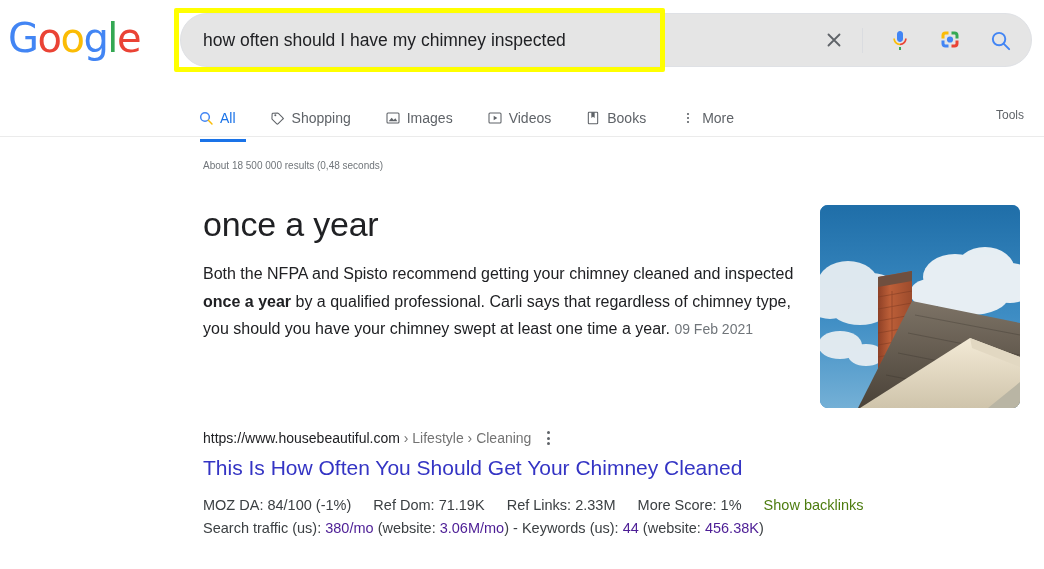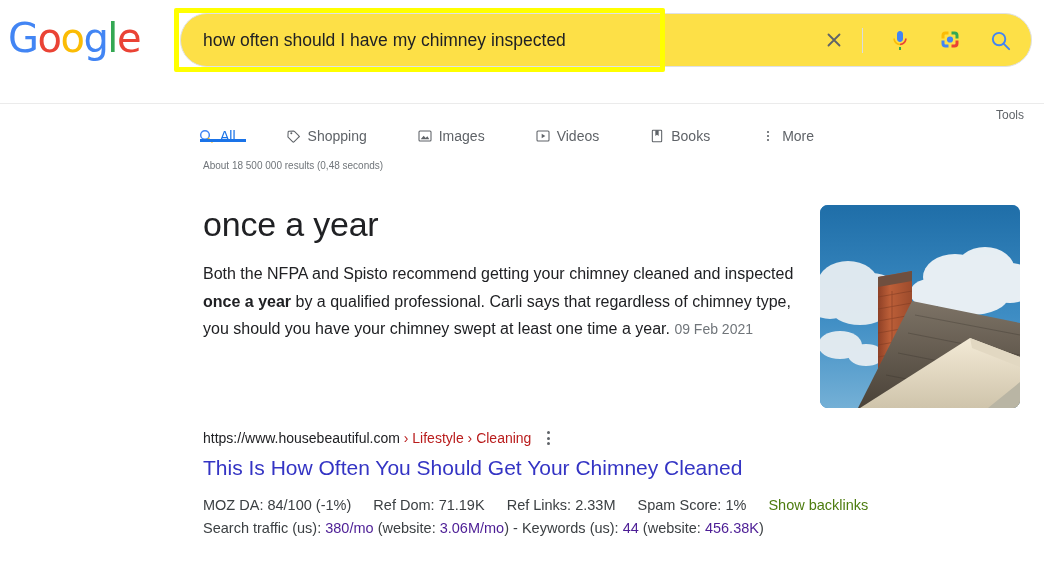--- a/index.html
+++ b/index.html
@@ -14,21 +14,21 @@
     font-family: "Liberation Sans", sans-serif;
     overflow: hidden;
     -webkit-font-smoothing: antialiased;
   }
 
   
   #header {
     position: absolute;
     left: 0; top: 0;
     width: 1044px;
-    height: 104px;
+    height: 137px;
     background: #fff;
     border-bottom: 1px solid #ebebeb;
     box-sizing: border-box;
   }
 
   
   #logo {
     position: absolute;
     left: 8px;
     top: 18px;
@@ -46,21 +46,21 @@
 
   
   #searchbox {
     position: absolute;
     left: 180px;
     top: 13px;
     width: 852px;
     height: 54px;
     border: 1px solid #dfe1e5;
     border-radius: 27px;
-    background: #fde047;
+    background: #e5e5e5;
     box-sizing: border-box;
   }
   #search-input {
     position: absolute;
     left: 22px;
     top: 0;
     width: 620px;
     height: 52px;
     border: none;
     outline: none;
@@ -96,24 +96,24 @@
   #clear-icon  { right: 182px; width: 30px; }
   #divider     { position: absolute; right: 168px; top: 14px; width: 1px; height: 25px; background: #dadce0; }
   #mic-icon    { right: 116px; width: 30px; }
   #lens-icon   { right: 66px;  width: 30px; }
   #search-icon { right: 16px;  width: 30px; }
 
   
   #tabs {
     position: absolute;
     left: 198px;
-    top: 120px;
+    top: 102px;
     display: flex;
     align-items: center;
-    gap: 16px;
+    gap: 0px;
   }
   .tab {
     display: flex;
     align-items: center;
     gap: 6px;
     font-size: 14px;
     color: #5f6368;
     padding: 0 16px 0 0;
     margin-right: 18px;
     height: 32px;
@@ -195,21 +195,21 @@
     width: 700px;
   }
   #result-url-row {
     display: flex;
     align-items: center;
     gap: 10px;
     font-size: 14px;
     line-height: 20px;
   }
   #result-domain { color: #202124; }
-  #result-path { color: #b91c1c; }
+  #result-path { color: #737373; }
   #kebab-icon {
     display: inline-flex;
     flex-direction: column;
     gap: 2.5px;
     padding: 2px 6px;
     cursor: pointer;
   }
   #kebab-icon i {
     display: block;
     width: 3px; height: 3px;
@@ -444,21 +444,21 @@
   <span class="row">
     <span class="lbl">MOZ DA:</span>
     <span class="lbl">84/100 (-1%)</span>
     <span class="sep"></span>
     <span class="lbl">Ref Dom:</span>
     <span class="lbl">71.19K</span>
     <span class="sep"></span>
     <span class="lbl">Ref Links:</span>
     <span class="lbl">2.33M</span>
     <span class="sep"></span>
-    <span class="lbl">Spam Score:</span>
+    <span class="lbl">More Score:</span>
     <span class="lbl">1%</span>
     <span class="sep"></span>
     <span class="link">Show backlinks</span>
   </span>
 
   <span class="row">
     <span class="lbl">Search traffic (us):</span>
     <span class="val-blue">380/mo</span>
     <span class="lbl">(website:</span>
     <span class="val-blue">3.06M/mo</span><span class="lbl">)</span>

